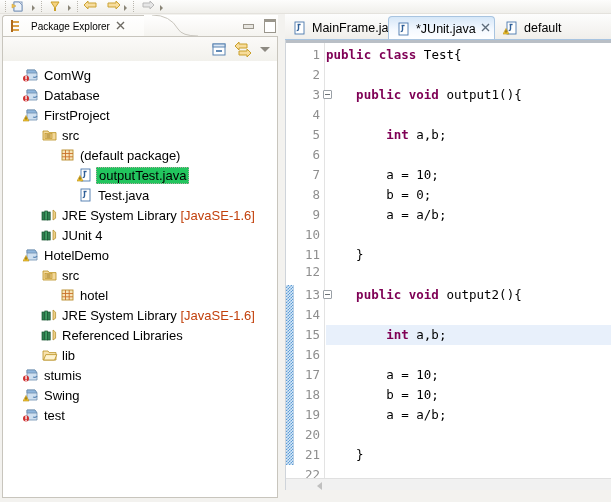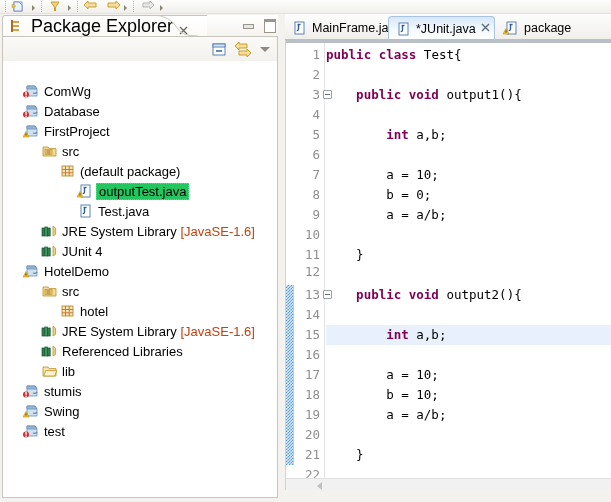--- a/index.html
+++ b/index.html
@@ -41,21 +41,21 @@
     background: linear-gradient(#ffffff, #f4f3ef);
   }
   .view-tab {
     position: absolute; left: 0; top: 0; height: 22px;
     display: flex; align-items: center; gap: 5px;
     padding: 0 18px 0 6px;
     background: linear-gradient(#ffffff, #fbfaf7);
     border-top: 1px solid #c8c5bd;
     border-left: 1px solid #c8c5bd;
     border-top-left-radius: 3px;
-    font-size: 18px;
+    font-size: 10px;
   }
   .view-tab .tab-title { color: #000; white-space: nowrap; }
   .tab-curve {
     position: absolute; left: 150px; top: 0; width: 46px; height: 22px;
     overflow: hidden;
   }
   .view-tabrow-line {
     position: absolute; left: 0; bottom: 0; width: 276px; height: 1px;
     background: #c8c5bd;
   }
@@ -91,21 +91,21 @@
     border-top: 5px solid #8d8a82;
   }
 
   .tree {
     position: relative;
     height: 437px;
     background: #ffffff;
     border: 1px solid #c8c5bd;
     border-top: none;
     overflow: hidden;
-    padding-top: 20px;
+    padding-top: 4px;
   }
   .tnode {
     display: flex; align-items: center; height: 20px;
     font-size: 13px; color: #000; white-space: nowrap;
   }
   .tnode .tlabel { margin-left: 4px; }
   .tnode .tlabel .dim { color: #c2410c; }
   .tnode.selected .tlabel {
     background: #22c55e; border: 1px dotted #b0ada5; padding: 0 2px; margin-left: 2px;
   }
@@ -560,21 +560,21 @@
         <div class="etab inactive" style="left: 212px; width: 80px;">
           <span class="ticon">
             <svg width="17" height="16" viewBox="0 0 17 16">
               <rect x="4" y="2" width="9" height="12" fill="#ffffff" stroke="#4a78ad" stroke-width=".9"></rect>
               <path d="M7.5 4.5 v4.5 q0 1.6 -1.8 1.6" fill="none" stroke="#2f5f98" stroke-width="1.4"></path>
               <path d="M6.6 4.5 h3" stroke="#2f5f98" stroke-width="1.4"></path>
               <path d="M3 8.5 L6 14 L0 14z" fill="#f2c531" stroke="#b98d12" stroke-width=".6"></path>
               <rect x="2.5" y="10.4" width="1" height="2.2" fill="#5a4400"></rect>
             </svg>
           </span>
-          <span class="ename">package</span>
+          <span class="ename">default</span>
         </div>
         <div class="etabrow-underline"></div>
     </div>
 
     <div class="editor-body">
       <div class="ruler-top"></div>
       <div class="changebar" id="changebar" style="top: 245px; height: 180px;"></div>
       <div class="gutter" id="gutter">
           <div class="lineno" style="top: 2px;">1</div>
           <div class="lineno" style="top: 22px;">2</div>

